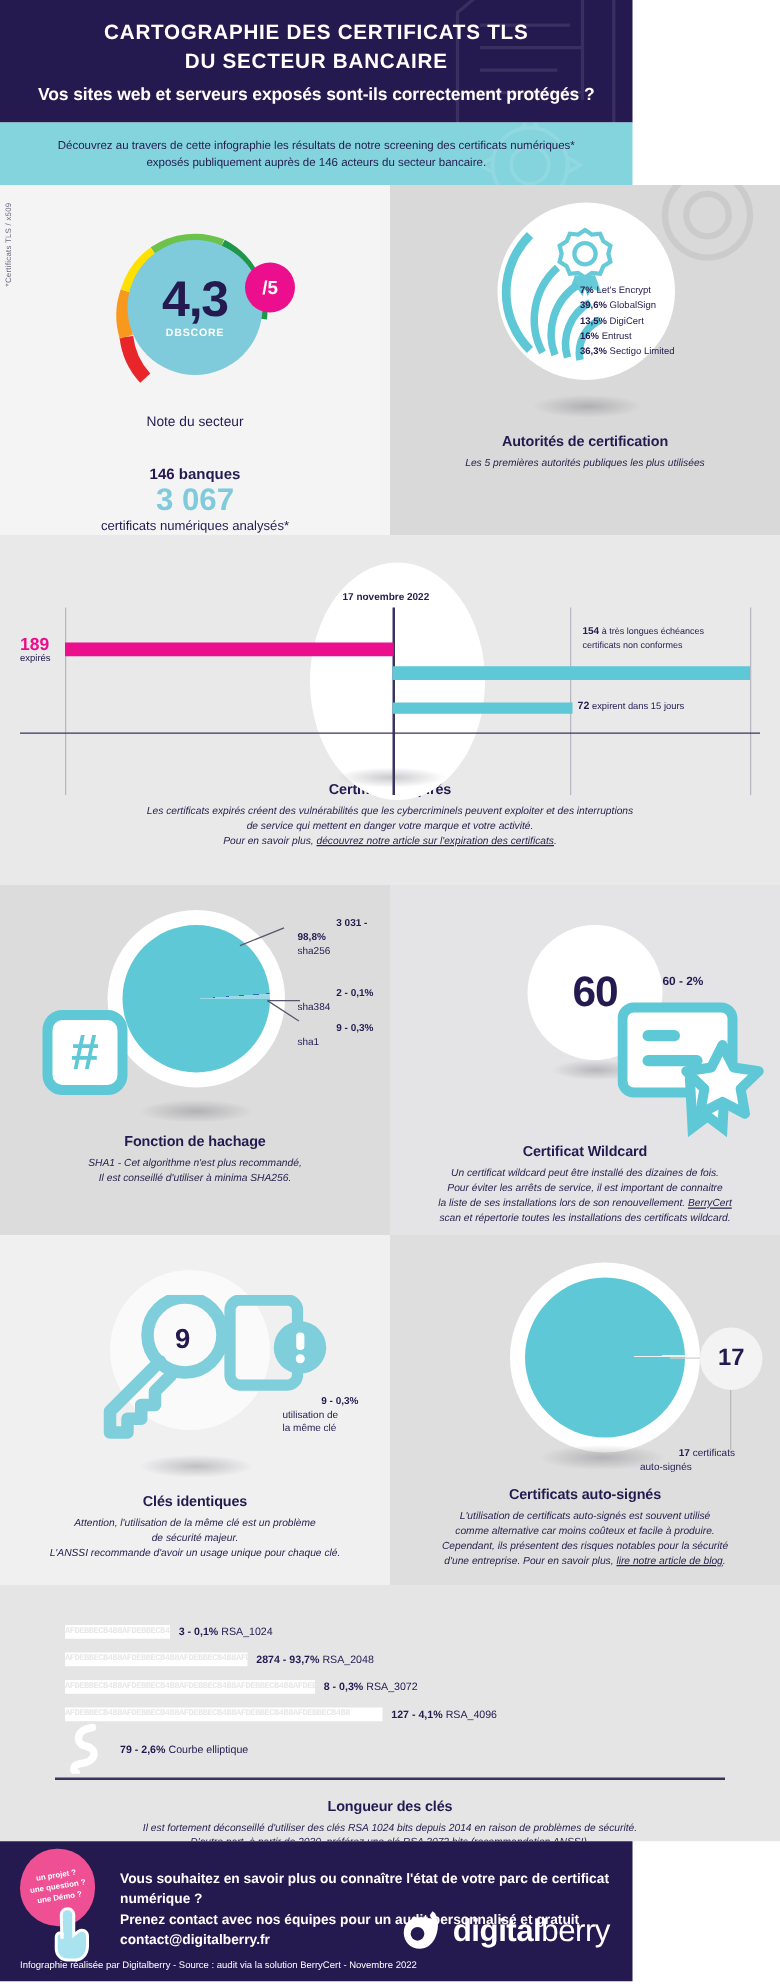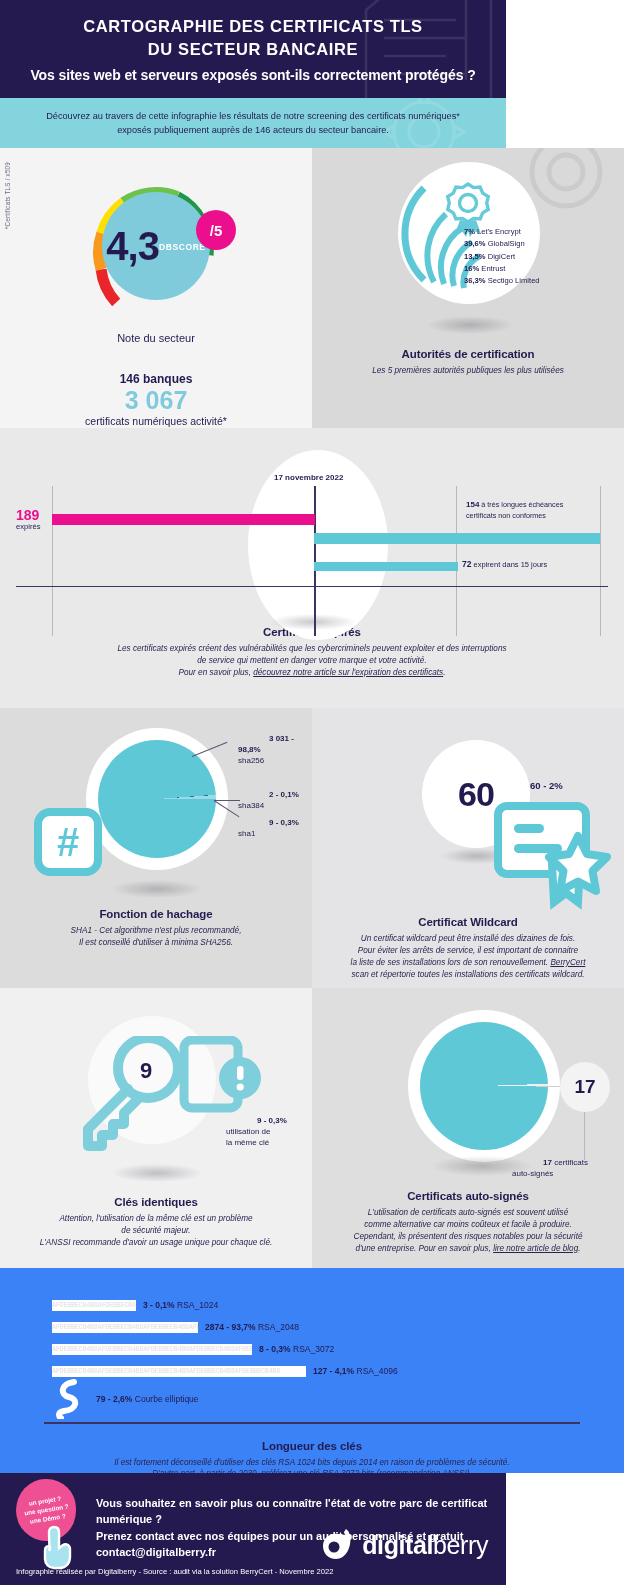--- a/index.html
+++ b/index.html
@@ -72,21 +72,21 @@
   .gauge-wrap { position: relative; width: 160px; height: 150px; margin: 22px auto 0; }
   .gauge-badge {
     position: absolute; right: 0px; top: 40px; width: 40px; height: 40px;
     background: #ec0f8d; border-radius: 50%; color: #fff;
     font-size: 15px; font-weight: 700; display: flex;
     align-items: center; justify-content: center; z-index: 4;
   }
   .gauge-inner {
     position: absolute; left: 26px; top: 22px; width: 108px; height: 108px;
     background: #7fcbdb; border-radius: 50%; z-index: 3;
-    display: flex; align-items: center; justify-content: center;
+    display: flex; flex-direction: column; align-items: center; justify-content: center;
   }
   .gauge-value { font-size: 40px; font-weight: 700; color: #241a4f; line-height: .95; letter-spacing: -1px;}
   .gauge-label { font-size: 8.5px; font-weight: 700; color: #fff; letter-spacing: .6px; margin-top: 2px;}
   .note-sect { font-size: 11px; text-align: center; margin-top: 12px; color: #241a4f;}
 
   .stat-banks { font-size: 12px; font-weight: 700; text-align: center; margin-top: 28px;}
   .stat-big { font-size: 25px; font-weight: 700; color: #7fcbdb; text-align: center; line-height: 1.15;}
   .stat-sub { font-size: 10.5px; text-align: center; }
 
   
@@ -238,21 +238,21 @@
         <div class="gauge-badge">/5</div>
         <div class="gauge-inner">
           <div class="gauge-value">4,3</div>
           <div class="gauge-label">DBSCORE</div>
         </div>
       </div>
 
       <div class="note-sect">Note du secteur</div>
       <div class="stat-banks">146 banques</div>
       <div class="stat-big">3 067</div>
-      <div class="stat-sub">certificats numériques activité*</div>
+      <div class="stat-sub">certificats numériques analysés*</div>
     </div>
 
     <div class="panel bg-grey" style="width:312px;height:280px;">
       <svg width="140" height="100" viewBox="0 0 140 100" style="position:absolute;right:-12px;top:-26px;opacity:.12;">
         <g stroke="#6a6a74" stroke-width="5" fill="none">
           <circle cx="70" cy="50" r="34"></circle>
             <circle cx="70" cy="50" r="17"></circle>
         </g>
       </svg>
 
@@ -460,21 +460,21 @@
       <div class="sec-title" style="margin-top:202px;">Certificats auto-signés</div>
       <div class="sec-desc">
         <span>L'utilisation de certificats auto-signés est souvent utilisé</span><br>
         <span>comme alternative car moins coûteux et facile à produire.</span><br>
         <span>Cependant, ils présentent des risques notables pour la sécurité</span><br>
         <span>d'une entreprise. Pour en savoir plus, </span><u class="lnk">lire notre article de blog</u><span>.</span>
       </div>
     </div>
   </div>
 
-  <div class="panel" style="width:624px;height:205px;background:#3b82f6;">
+  <div class="panel" style="width:624px;height:205px;background:#e5e5e5;">
     <div class="kl">
 
       <div class="kl-row">
         <div class="kl-bar" style="width:84px;">AFDEBBECB4B8AFDEBBECB4B8AFDEBBECB4B8AFDEBBECB4B8AFDEBBECB4B8</div>
         <div class="kl-txt">
           <b>3 - 0,1%</b>
           <span>RSA_1024</span>
         </div>
       </div>
 

